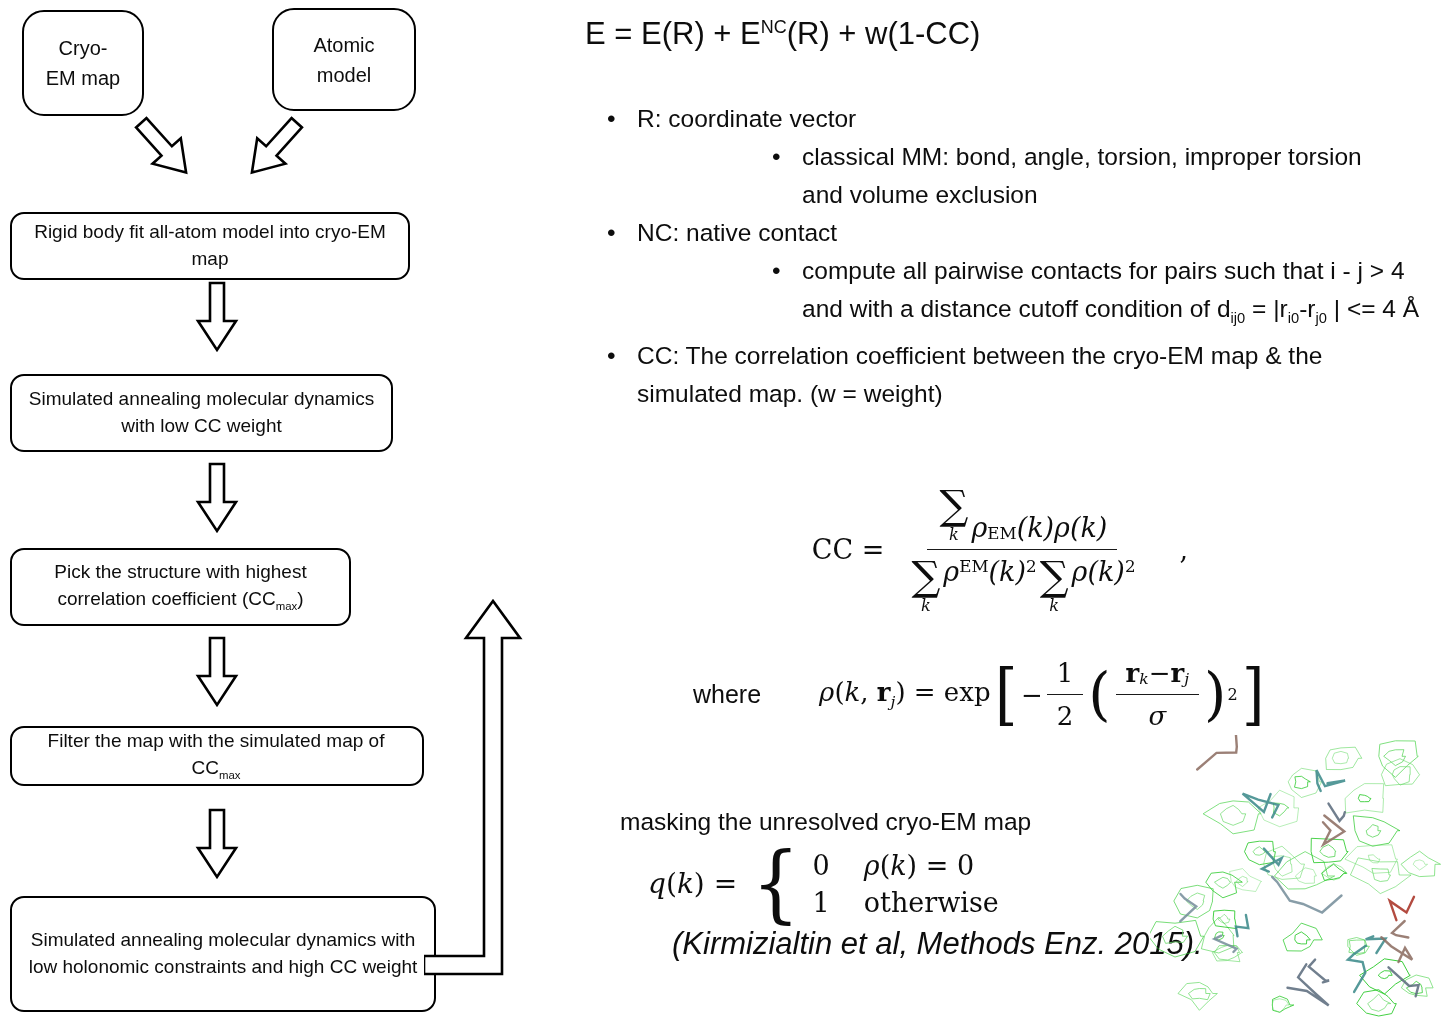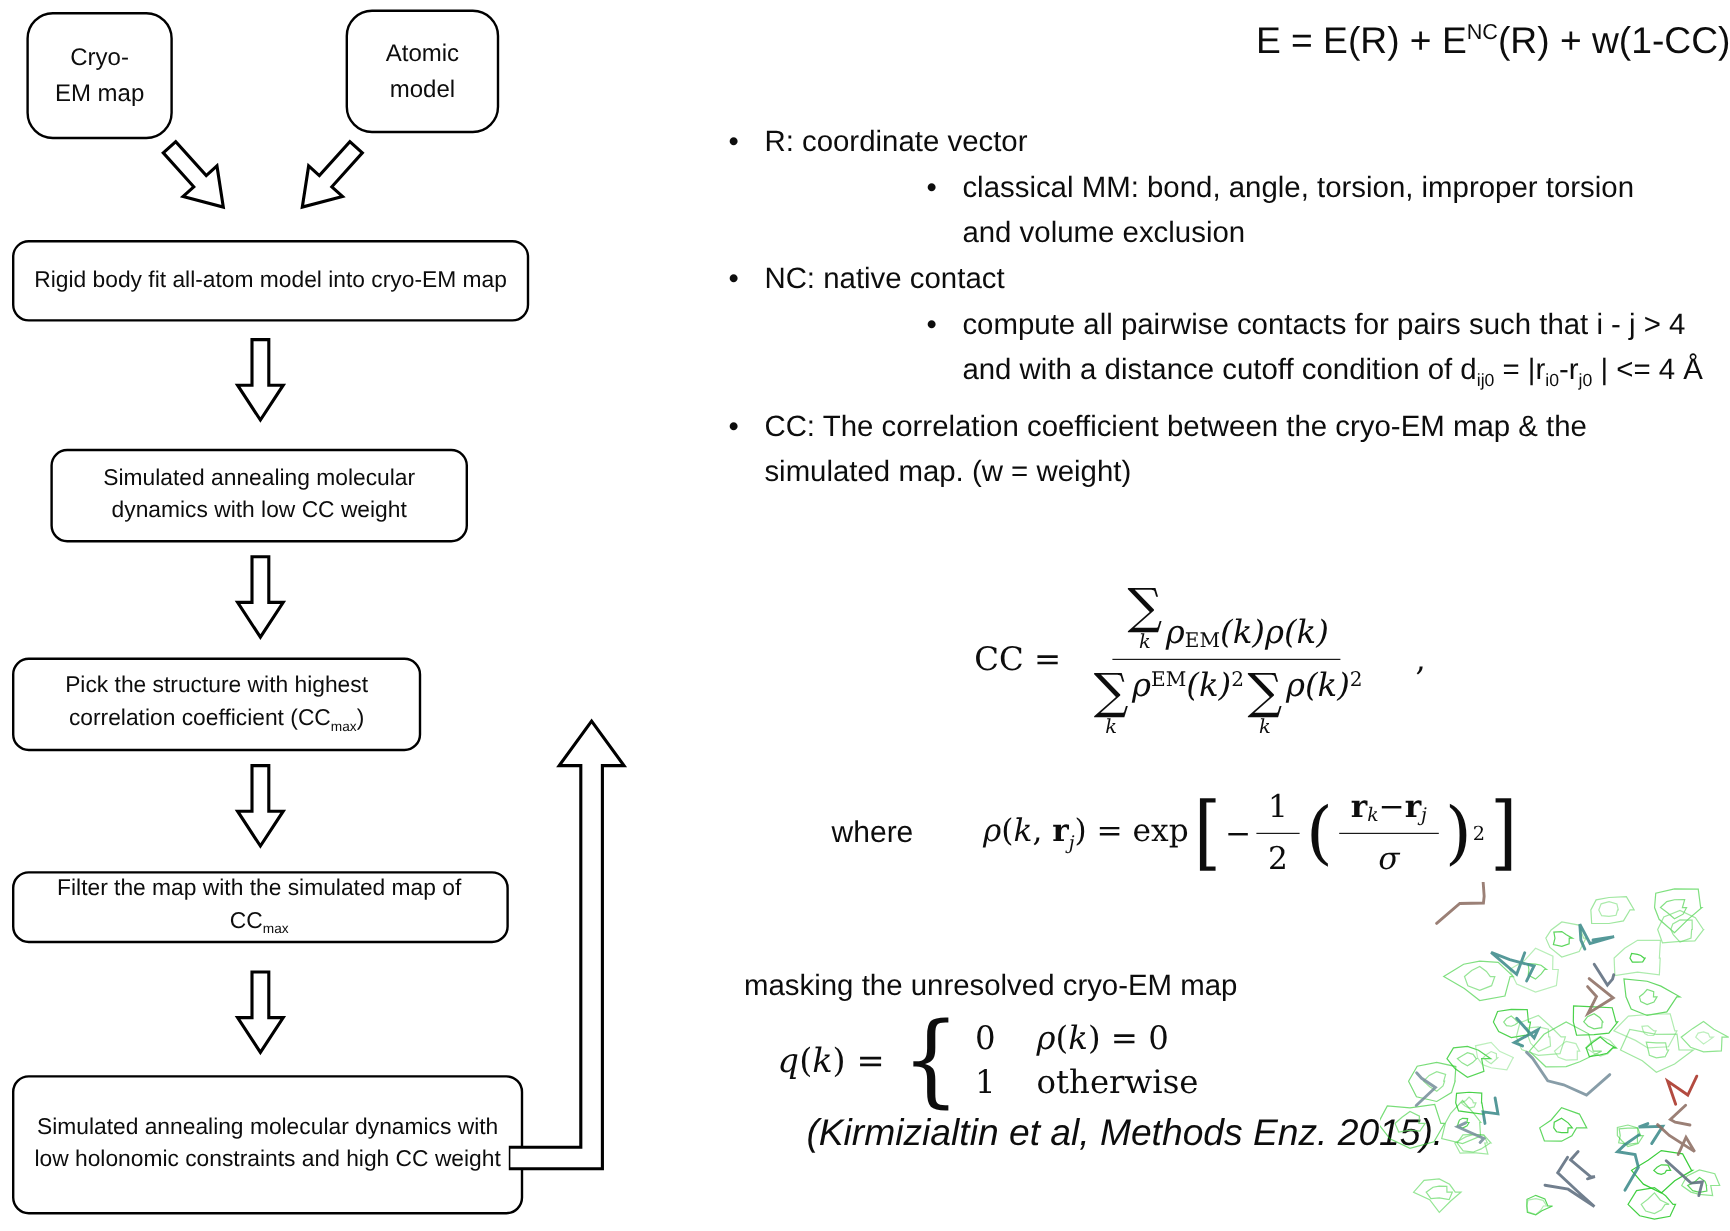--- a/index.html
+++ b/index.html
@@ -21,21 +21,21 @@
     display: flex; align-items: center; justify-content: center;
     text-align: center; padding: 6px 14px; font-size: 19px; line-height: 1.4;
     border-radius: 14px;
   }
   .fbox--input { border-radius: 22px; font-size: 20px; line-height: 1.5; white-space: pre-line; }
   .arrow-svg { position: absolute; }
 
   
   .title-eq {
     position: absolute; left: 585px; top: 16px; width: 857px;
-    text-align: right; font-size: 31px;
+    text-align: left; font-size: 31px;
   }
   .title-eq sup { font-size: 0.58em; }
 
   .bullets {
     position: absolute; left: 585px; top: 100px; width: 860px;
     font-size: 24.5px; line-height: 38px;
   }
   .bullet { display: flex; }
   .bullet .dot { flex: none; width: 30px; }
   .bullet--l1 { padding-left: 22px; }
@@ -75,41 +75,41 @@
   .molecule { position: absolute; left: 1150px; top: 735px; width: 292px; height: 291px; }
 </style>
 </head>
 <body>
 
 <div class="fbox fbox--input" style="left:22px;top:10px;width:122px;height:106px;">
   <span>Cryo-
 EM map</span>
 </div>
 
-<div class="fbox fbox--input" style="left:288px;top:8px;width:128px;height:103px;">
+<div class="fbox fbox--input" style="left:272px;top:8px;width:144px;height:103px;">
   <span>Atomic
 model</span>
 </div>
 
 <svg class="arrow-svg" style="left:142px;top:112px;transform:rotate(-42deg);" width="44" height="72" viewBox="0 0 44 72">
   <path d="M15,2 L29,2 L29,40 L41,40 L22,69 L3,40 L15,40 Z" fill="#fff" stroke="#000" stroke-width="2.6"></path>
 </svg>
 <svg class="arrow-svg" style="left:252px;top:112px;transform:rotate(42deg);" width="44" height="72" viewBox="0 0 44 72">
   <path d="M15,2 L29,2 L29,40 L41,40 L22,69 L3,40 L15,40 Z" fill="#fff" stroke="#000" stroke-width="2.6"></path>
 </svg>
 
-<div class="fbox" style="left:10px;top:200px;width:431px;height:68px;">
+<div class="fbox" style="left:10px;top:212px;width:400px;height:68px;">
   <span><span>Rigid body fit all-atom model into cryo-EM map</span></span>
 </div>
 
 <svg class="arrow-svg" style="left:195px;top:281px;" width="44" height="72" viewBox="0 0 44 72">
   <path d="M15,2 L29,2 L29,40 L41,40 L22,69 L3,40 L15,40 Z" fill="#fff" stroke="#000" stroke-width="2.6"></path>
 </svg>
 
-<div class="fbox" style="left:10px;top:374px;width:348px;height:78px;margin-left:32px;">
+<div class="fbox" style="left:10px;top:374px;width:383px;height:78px;">
   <span><span>Simulated annealing molecular dynamics with low CC weight</span></span>
 </div>
 
 <svg class="arrow-svg" style="left:195px;top:462px;" width="44" height="72" viewBox="0 0 44 72">
   <path d="M15,2 L29,2 L29,40 L41,40 L22,69 L3,40 L15,40 Z" fill="#fff" stroke="#000" stroke-width="2.6"></path>
 </svg>
 
 <div class="fbox" style="left:10px;top:548px;width:341px;height:78px;">
   <span><span>Pick the structure with highest correlation coefficient (CC</span><sub>max</sub><span>)</span></span>
 </div>

